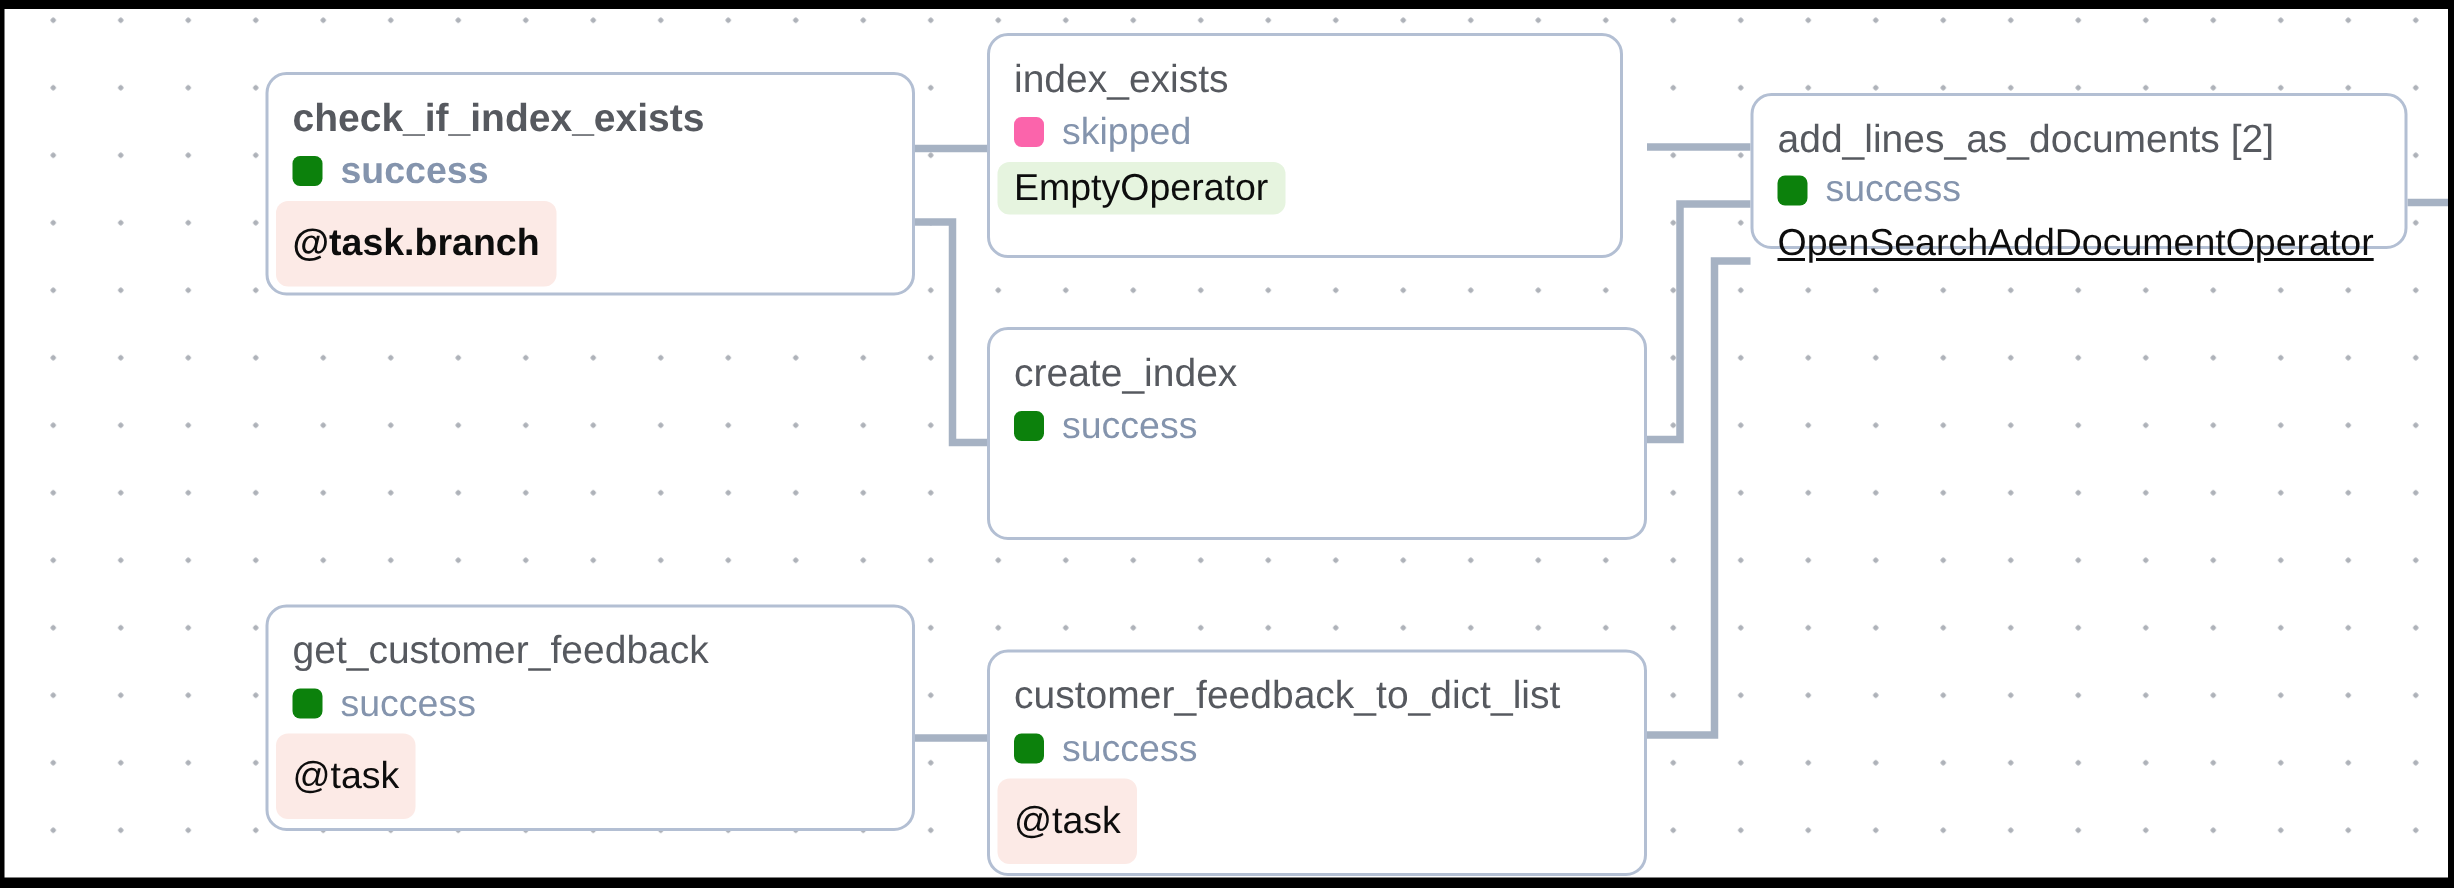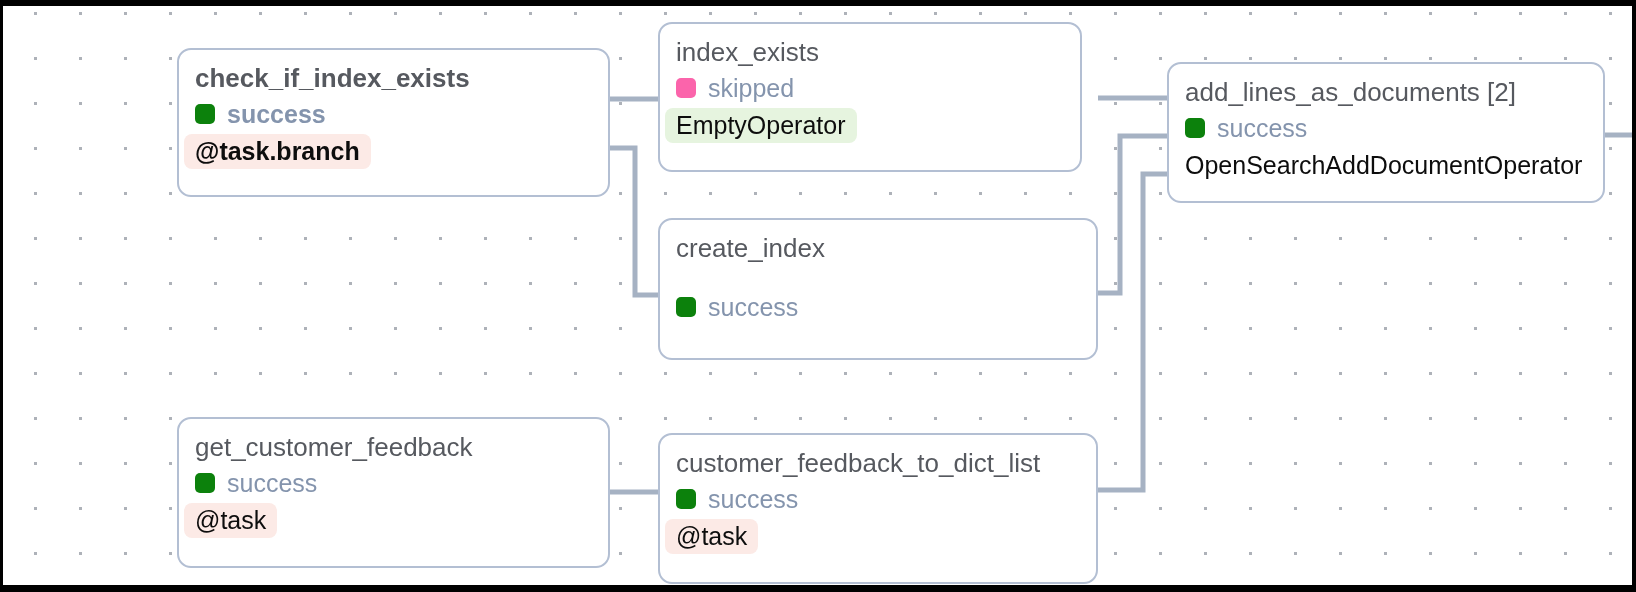--- a/index.html
+++ b/index.html
@@ -64,30 +64,30 @@
   .node-operator {
     margin-top: 4px;
     font-size: 25px;
     line-height: 33px;
     color: #0d0d0d;
     white-space: nowrap;
   }
   .node-operator.pink-badge {
     background: var(--c-badge_pink_bg, #fceae6);
     border-radius: 8px;
-    padding: 1px 11px;
+    padding: 12px 11px;
     margin-left: -11px;
   }
   .node-operator.green-badge {
     background: var(--c-badge_green_bg, #e6f4df);
     border-radius: 8px;
     padding: 1px 11px;
     margin-left: -11px;
   }
-  .node-operator.plain { padding: 1px 0; }
+  .node-operator.plain { padding: 1px 0; text-decoration: underline; }
 
   
   .frame {
     position: absolute;
     inset: 0;
     border-style: solid;
     border-color: var(--c-frame, #000000);
     border-width: 6px 4px 7px 3px;
     pointer-events: none;
   }
@@ -116,36 +116,36 @@
     <div class="node-operator pink-badge">@task.branch</div>
   </div>
       <div class="node" style="left: 658px; top: 22px; width: 424px; height: 150px;">
     <div class="node-title">index_exists</div>
     <div class="node-status">
       <span class="status-square" style="background: rgb(251, 100, 171);"></span>
       <span class="status-label">skipped</span>
     </div>
     <div class="node-operator green-badge">EmptyOperator</div>
   </div>
-      <div class="node" style="left: 658px; top: 218px; width: 440px; height: 142px; gap: 23px;">
+      <div class="node" style="left: 658px; top: 218px; width: 440px; height: 142px;">
     <div class="node-title">create_index</div>
     <div class="node-status">
       <span class="status-square" style="background: rgb(12, 129, 12);"></span>
       <span class="status-label">success</span>
     </div>
   </div>
-      <div class="node" style="left: 1167px; top: 62px; width: 438px; height: 141px;">
+      <div class="node" style="left: 1167px; top: 62px; width: 438px; height: 104px;">
     <div class="node-title">add_lines_as_documents [2]</div>
     <div class="node-status">
       <span class="status-square" style="background: rgb(12, 129, 12);"></span>
       <span class="status-label">success</span>
     </div>
     <div class="node-operator plain">OpenSearchAddDocumentOperator</div>
   </div>
-      <div class="node" style="left: 177px; top: 417px; width: 433px; height: 151px;">
+      <div class="node" style="left: 177px; top: 403px; width: 433px; height: 151px;">
     <div class="node-title">get_customer_feedback</div>
     <div class="node-status">
       <span class="status-square" style="background: rgb(12, 129, 12);"></span>
       <span class="status-label">success</span>
     </div>
     <div class="node-operator pink-badge">@task</div>
   </div>
       <div class="node" style="left: 658px; top: 417px; width: 440px; height: 151px; margin-top: 16px;">
     <div class="node-title">customer_feedback_to_dict_list</div>
     <div class="node-status">

